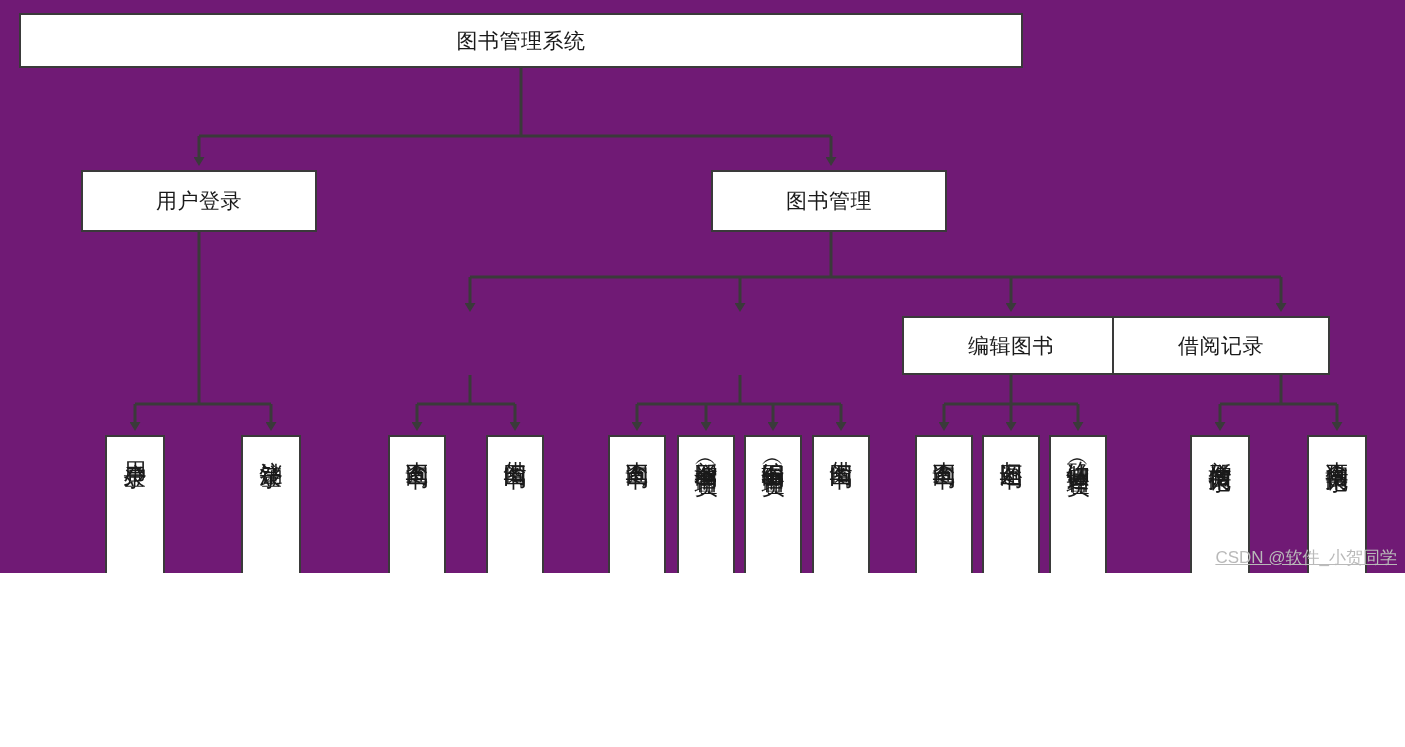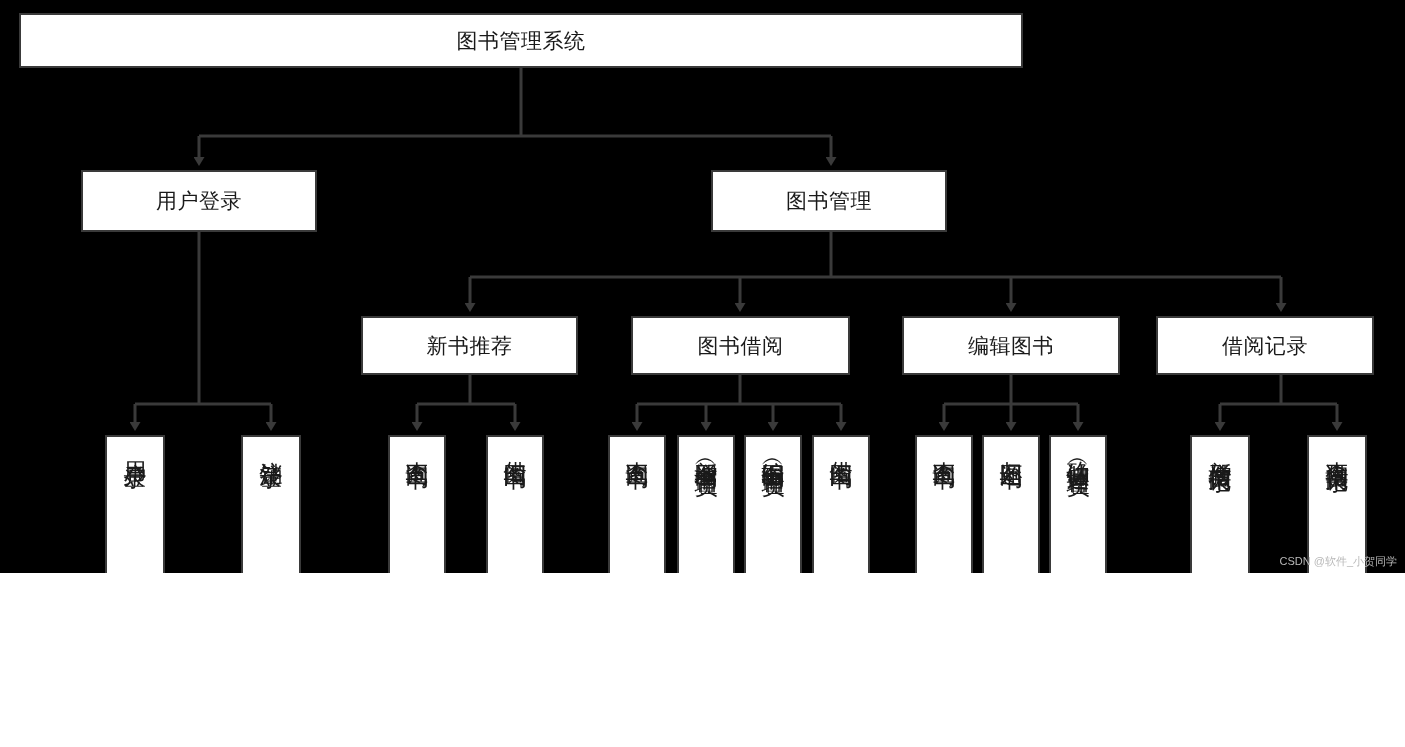--- a/index.html
+++ b/index.html
@@ -8,21 +8,21 @@
     background: #ffffff;
   }
   body {
     font-family: "Liberation Sans", "DejaVu Sans", sans-serif;
     color: #1a1a1a;
   }
   #stage {
     position: relative;
     width: 1405px;
     height: 573px;
-    background: #000000;
+    background: #701a75;
     overflow: hidden;
   }
   #edges {
     position: absolute;
     left: 0;
     top: 0;
     width: 1405px;
     height: 747px;
     pointer-events: none;
   }
@@ -55,24 +55,25 @@
     writing-mode: vertical-rl;
     text-orientation: upright;
     font-size: 23px;
     letter-spacing: 2px;
     line-height: 1;
   }
   #watermark {
     position: absolute;
     right: 8px;
     bottom: 4px;
-    font-size: 11px;
+    font-size: 17px;
     color: #b9b9b9;
     z-index: 5;
     white-space: nowrap;
+    text-decoration: underline;
   }
 </style>
 </head>
 <body>
 
 <div id="stage">
 
   <svg id="edges" viewBox="0 0 1405 747" xmlns="http://www.w3.org/2000/svg">
     <defs>
       <marker id="arrow" markerWidth="9" markerHeight="11" refX="1" refY="5.5" orient="auto" markerUnits="userSpaceOnUse">
@@ -127,30 +128,24 @@
     <span class="node-label">图书管理系统</span>
   </div>
 
   <div class="node horizontal" style="left: 81px; top: 170px; width: 236px; height: 62px;">
     <span class="node-label">用户登录</span>
   </div>
   <div class="node horizontal" style="left: 711px; top: 170px; width: 236px; height: 62px; text-align: right;">
     <span class="node-label">图书管理</span>
   </div>
 
-  <div class="node horizontal" style="left: 361px; top: 316px; width: 217px; height: 59px;">
-    <span class="node-label">新书推荐</span>
-  </div>
-  <div class="node horizontal" style="left: 631px; top: 316px; width: 219px; height: 59px;">
-    <span class="node-label">图书借阅</span>
-  </div>
   <div class="node horizontal" style="left: 902px; top: 316px; width: 218px; height: 59px;">
     <span class="node-label">编辑图书</span>
   </div>
-  <div class="node horizontal" style="left: 1156px; top: 316px; width: 218px; height: 59px;">
+  <div class="node horizontal" style="left: 1112px; top: 316px; width: 218px; height: 59px;">
     <span class="node-label">借阅记录</span>
   </div>
 
   <div class="node vertical" style="left: 105px; top: 435px; width: 60px; height: 300px;">
     <span class="node-label">用户登录</span>
   </div>
   <div class="node vertical" style="left: 241px; top: 435px; width: 60px; height: 300px;">
     <span class="node-label">注销登录</span>
   </div>
   <div class="node vertical" style="left: 388px; top: 435px; width: 58px; height: 300px;">

